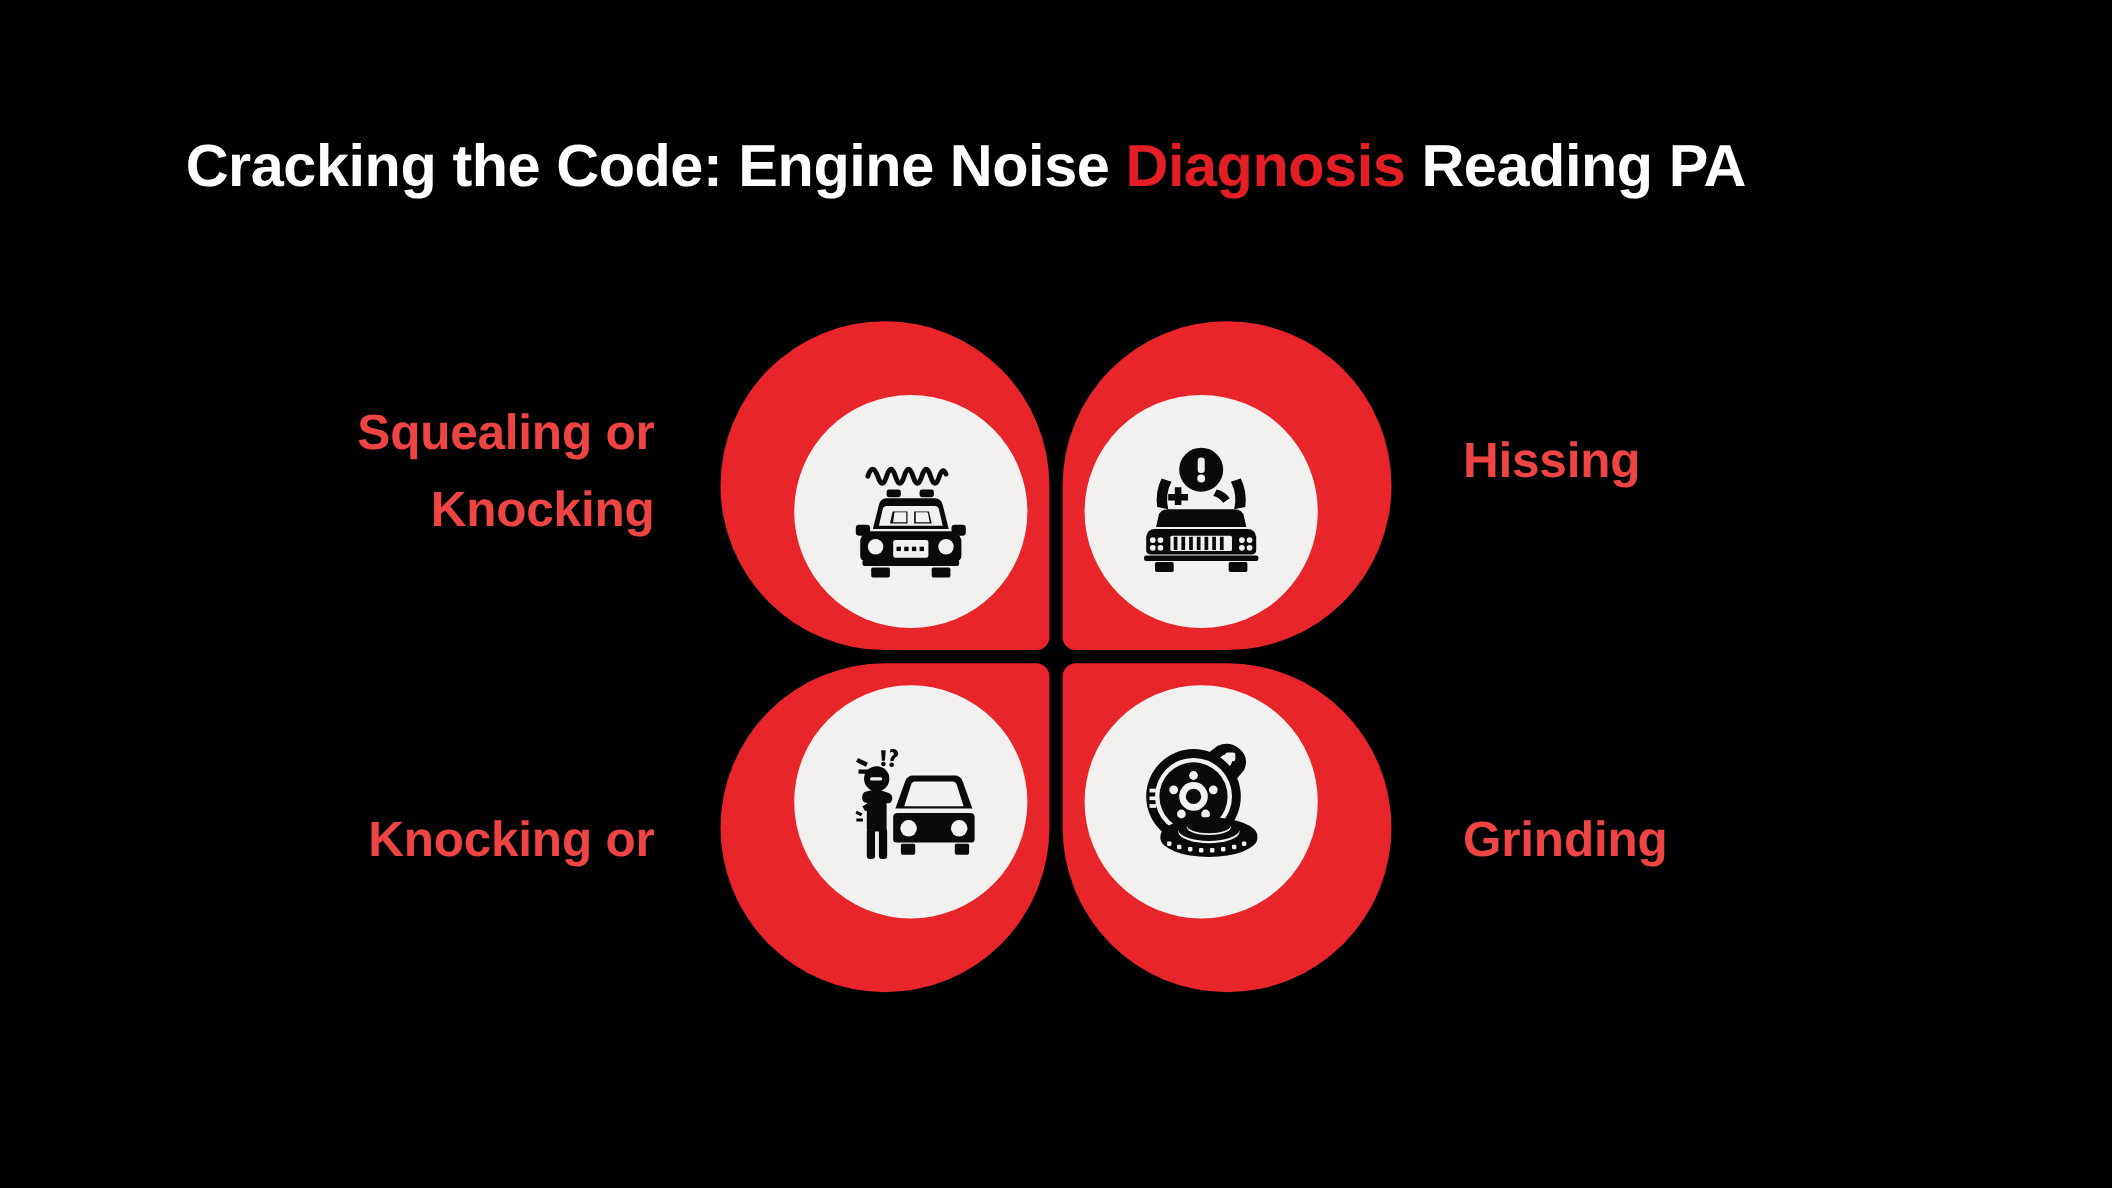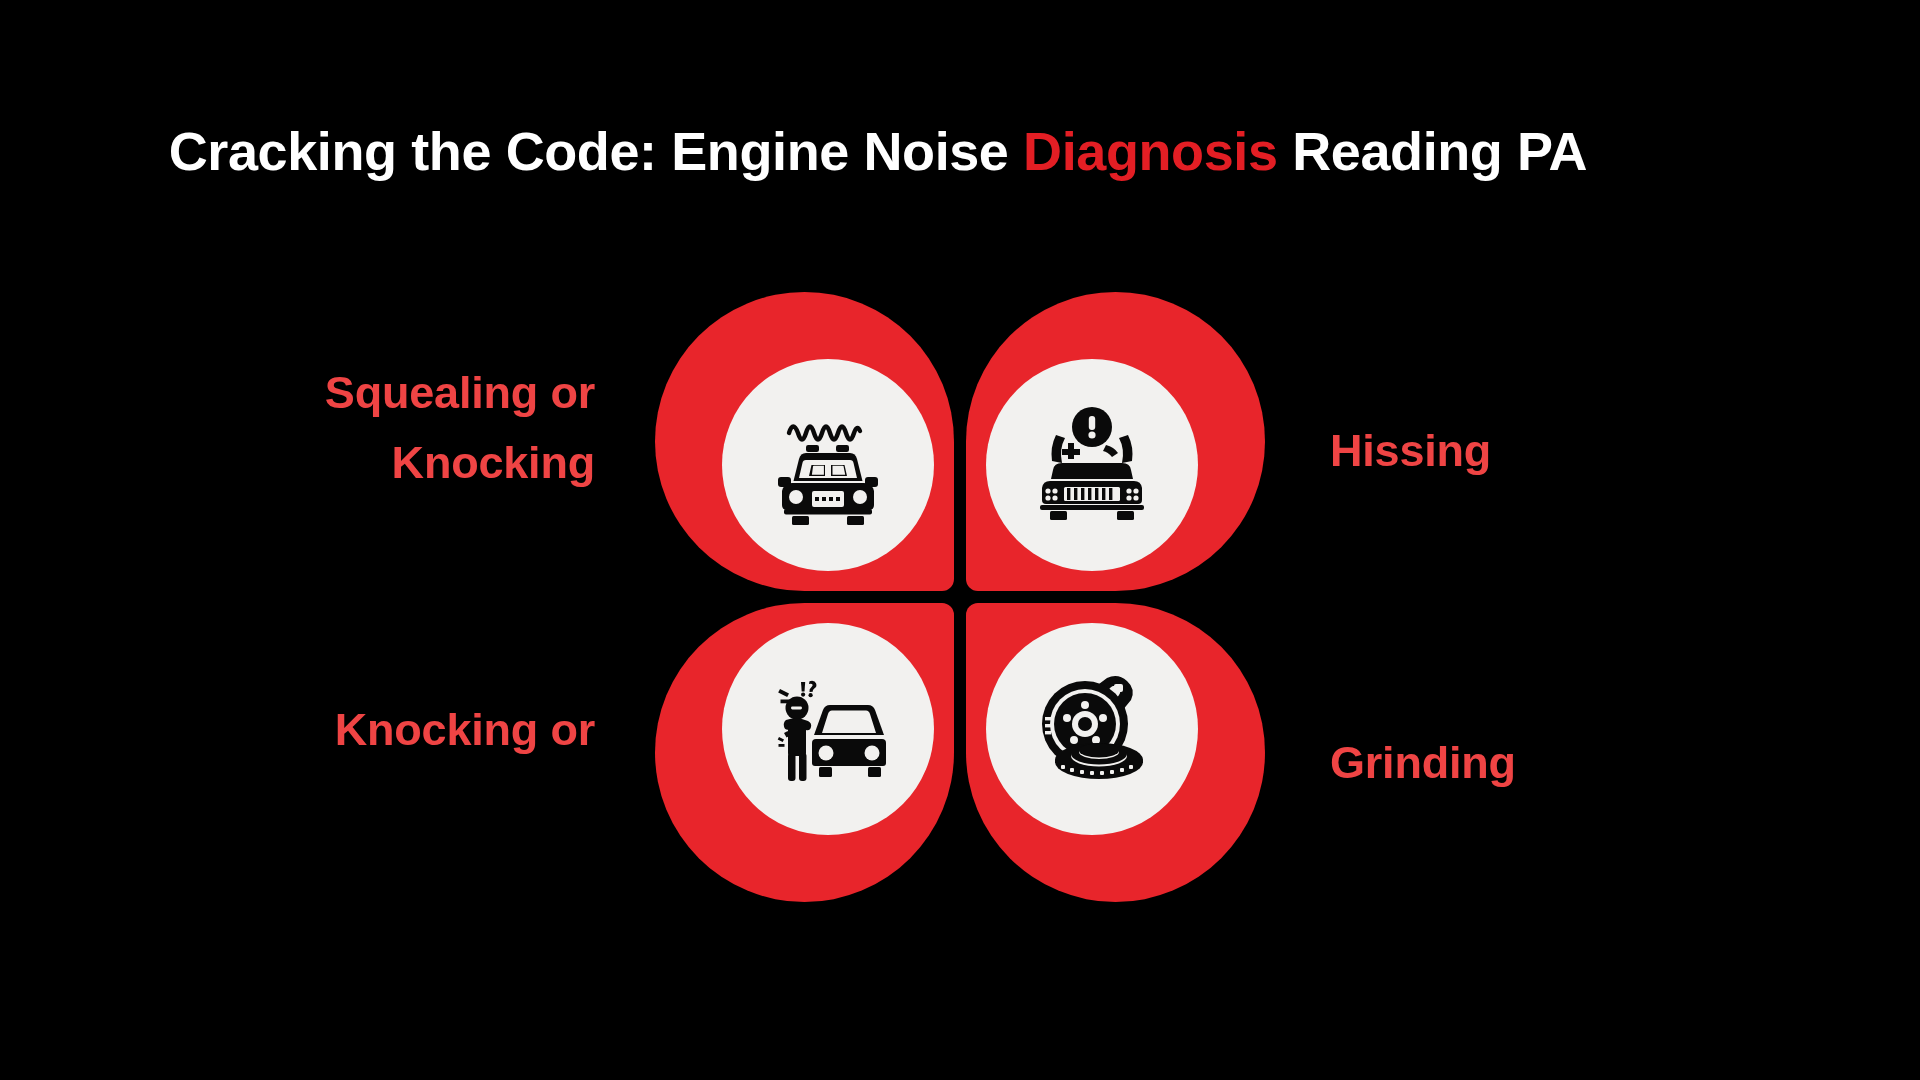--- a/index.html
+++ b/index.html
@@ -97,22 +97,22 @@
     color: #ef4444;
     font-size: 45px;
     font-weight: 700;
     line-height: 1.55;
     letter-spacing: -0.2px;
   }
   .label.left  { text-align: right; width: 420px; }
   .label.right { text-align: left;  width: 460px; }
 
   .label-squealing { left: 175px; top: 358px; }
-  .label-knocking  { left: 175px; top: 695px; }
-  .label-hissing   { left: 1330px; top: 416px; }
+  .label-knocking  { left: 175px; top: 728px; }
+  .label-hissing   { left: 1330px; top: 384px; }
   .label-grinding  { left: 1330px; top: 728px; }
 </style>
 </head>
 <body>
 
 <div class="slide">
 
   <h1 class="title">
     <span class="seg">Cracking the Code: Engine Noise </span><span class="seg accent">Diagnosis</span><span class="seg"> Reading PA</span>
   </h1>

